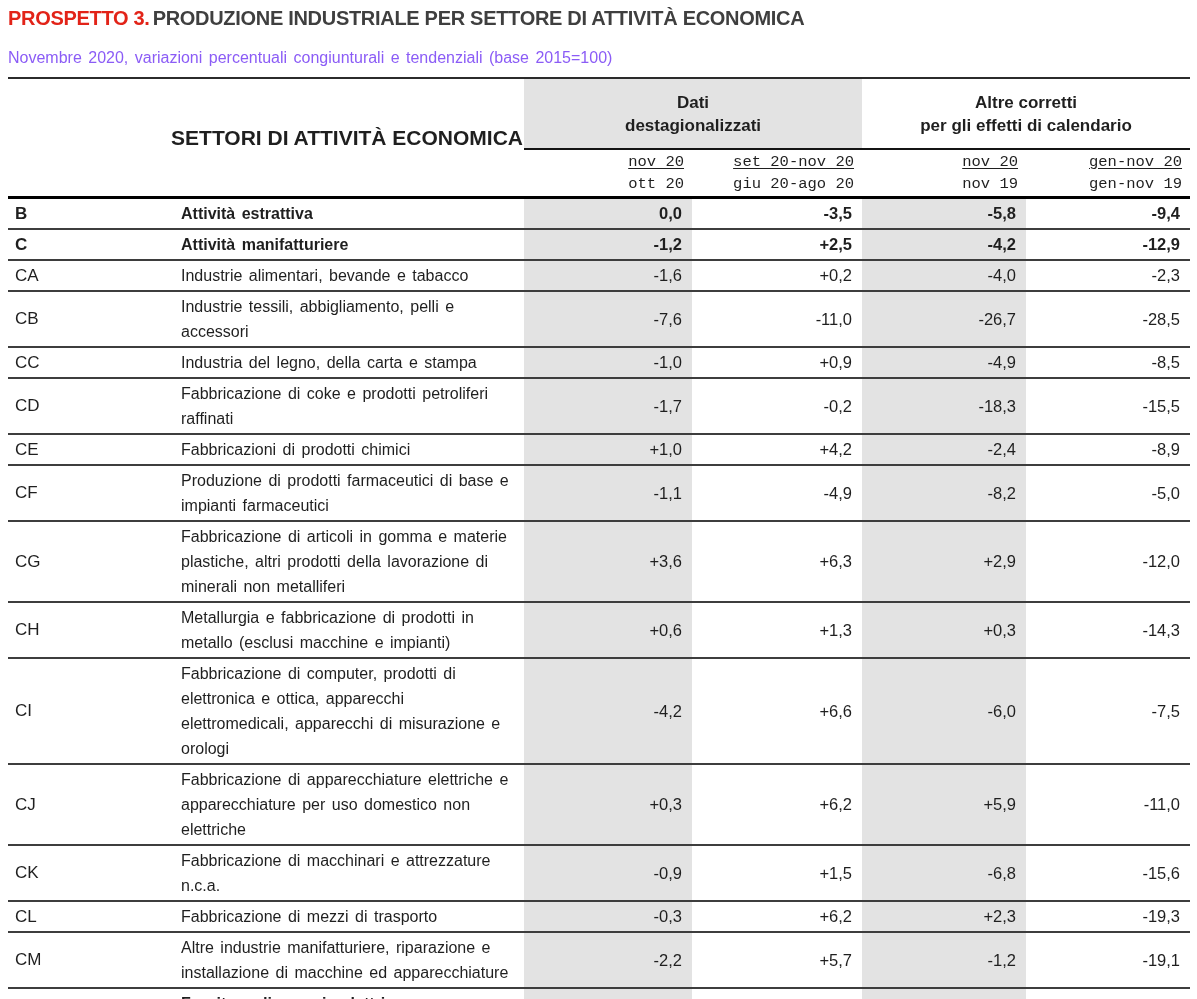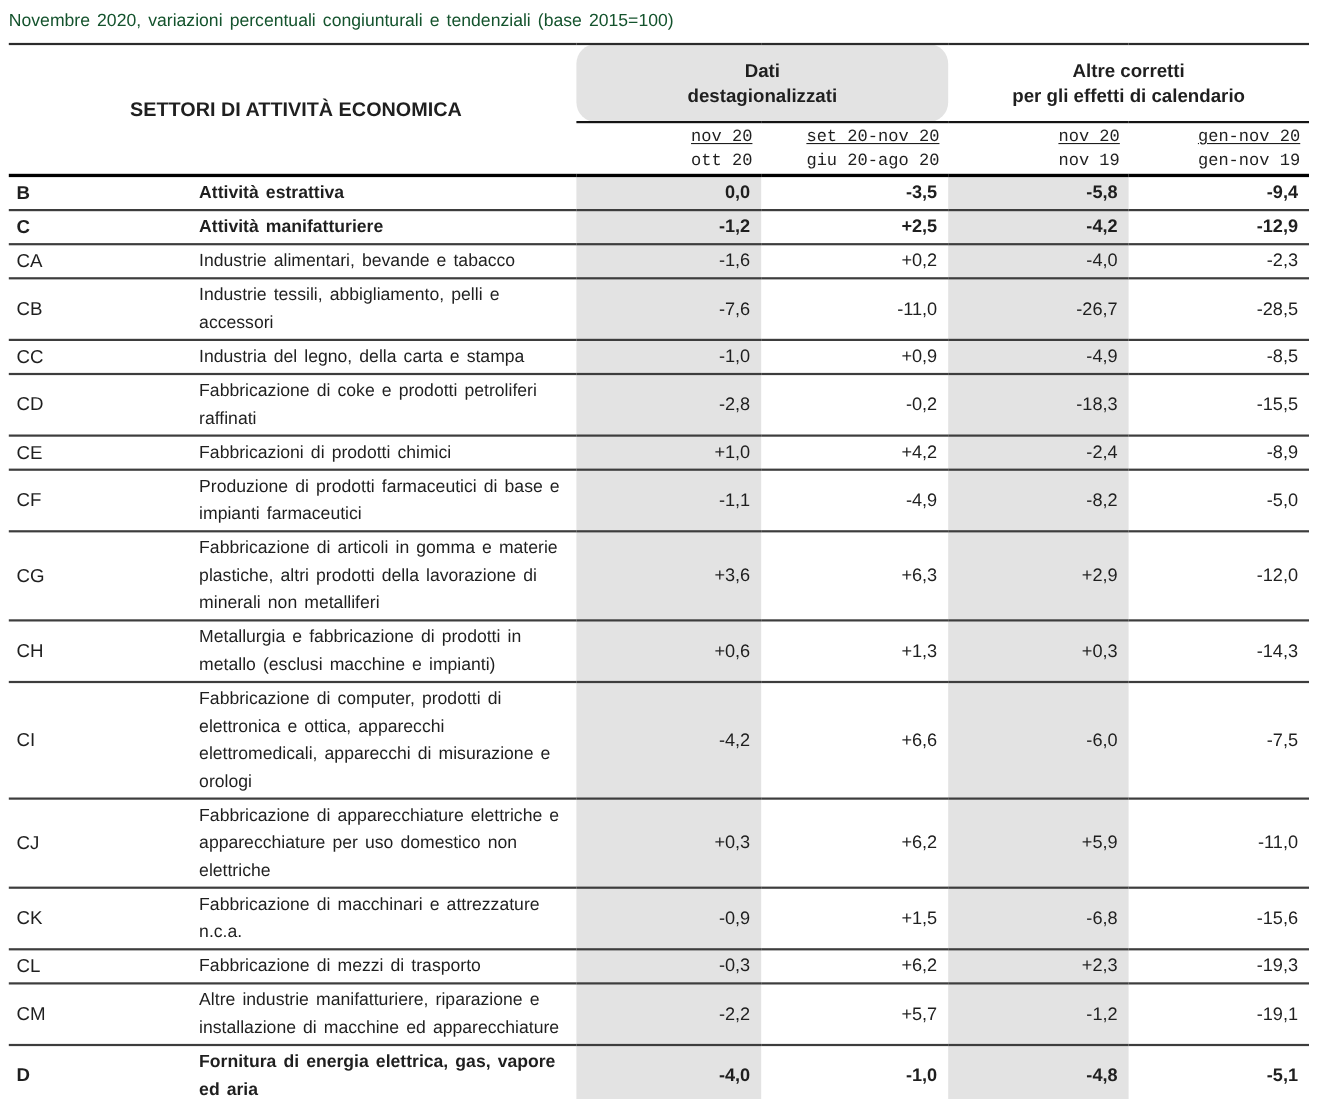--- a/index.html
+++ b/index.html
@@ -7,28 +7,28 @@
   html,body { margin:0; padding:0; }
   body {
     width:1197px; height:999px; overflow:hidden; background:#ffffff;
     font-family:"Liberation Sans", sans-serif; color:#1f1f1f;
   }
   .page { padding:6px 7px 0 8px; }
 
   .title-row { font-size:20px; font-weight:bold; letter-spacing:-0.3px; line-height:24px; white-space:nowrap; }
   .title-accent { color:var(--red); margin-right:3px; }
   .title-main { color:#3f3f3f; }
-  .subtitle { font-size:16px; color:#14532d; margin-top:4px; line-height:20px; word-spacing:2px; }
+  .subtitle { font-size:16px; color:#8b5cf6; margin-top:18px; line-height:20px; word-spacing:2px; }
 
   table.prospetto { border-collapse:collapse; table-layout:fixed; width:1182px; margin-top:9px; }
 
   
-  thead th { font-weight:bold;border-radius:18px; }
+  thead th { font-weight:bold; }
   .left-h {
-    text-align:center; vertical-align:middle; font-size:18px; padding-left:7px;
+    text-align:right; vertical-align:middle; font-size:21px; padding-left:7px;
     border-top:2px solid #2b2b2b; border-bottom:3px solid #000;
   }
   .grp {
     font-size:17px; line-height:23px; text-align:center; vertical-align:middle;
     border-top:2px solid #2b2b2b; border-bottom:2px solid #141414; height:71px;
   }
   .grp.shaded { background:var(--shade); }
   .sub-row th {
     font-weight:normal; font-size:15.5px; text-align:right; padding-right:8px;
     height:48px; line-height:22px; vertical-align:middle; border-bottom:3px solid #000;font-family:Liberation Mono, monospace;
@@ -41,20 +41,23 @@
   td.desc-cell { font-size:16px; line-height:25px; word-spacing:2px; padding-right:12px; }
   td.val-cell  { text-align:right; padding-right:10px; font-size:16.5px; }
   .shaded { background:var(--shade); }
   tr.bold td { font-weight:bold; }
 </style>
 </head>
 <body>
 
 <div class="page">
 
+  <div class="title-row">
+    <span class="title-accent">PROSPETTO 3.</span><span class="title-main">PRODUZIONE INDUSTRIALE PER SETTORE DI ATTIVITÀ ECONOMICA</span>
+  </div>
   <div class="subtitle">Novembre 2020, variazioni percentuali congiunturali e tendenziali (base 2015=100)</div>
 
   <table class="prospetto">
     <colgroup>
       <col style="width:172px">
         <col style="width:344px">
       <col style="width:168px">
         <col style="width:170px">
       <col style="width:164px">
         <col style="width:164px">
@@ -127,21 +130,21 @@
           <td class="code-cell">CC</td>
           <td class="desc-cell">Industria del legno, della carta e stampa</td>
           <td class="val-cell shaded">-1,0</td>
           <td class="val-cell">+0,9</td>
           <td class="val-cell shaded">-4,9</td>
           <td class="val-cell">-8,5</td>
         </tr>
         <tr>
           <td class="code-cell">CD</td>
           <td class="desc-cell">Fabbricazione di coke e prodotti petroliferi raffinati</td>
-          <td class="val-cell shaded">-2,8</td>
+          <td class="val-cell shaded">-1,7</td>
           <td class="val-cell">-0,2</td>
           <td class="val-cell shaded">-18,3</td>
           <td class="val-cell">-15,5</td>
         </tr>
         <tr>
           <td class="code-cell">CE</td>
           <td class="desc-cell">Fabbricazioni di prodotti chimici</td>
           <td class="val-cell shaded">+1,0</td>
           <td class="val-cell">+4,2</td>
           <td class="val-cell shaded">-2,4</td>

